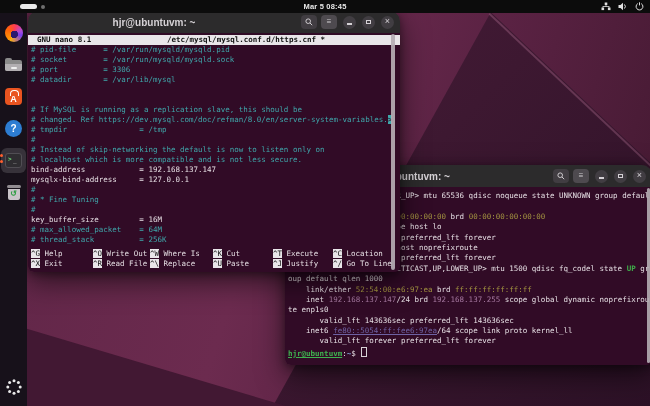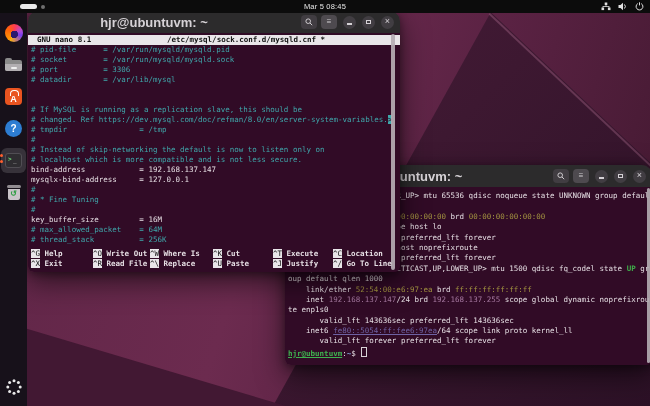--- a/index.html
+++ b/index.html
@@ -17,21 +17,21 @@
   .wp-dark-bl{position:absolute;inset:0;background:#421833;
     clip-path:polygon(0 79%,44% 100%,0 100%);}
 
   
   .topbar{position:absolute;left:0;top:0;width:650px;height:13px;background:#0c0c0c;
     z-index:40;display:flex;align-items:center;}
   .ws{position:absolute;left:20px;top:0;height:13px;display:flex;align-items:center;gap:4px;}
   .ws .pill{width:17px;height:5px;border-radius:3px;background:#e9e9e9;display:inline-block;}
   .ws .dot{width:4px;height:4px;border-radius:50%;background:#6f6f6f;display:inline-block;}
   .clock{position:absolute;left:0;right:0;text-align:center;color:#e8e8e8;
-    font-size:7.5px;font-weight:normal;letter-spacing:.2px;}
+    font-size:7.5px;font-weight:bold;letter-spacing:.2px;}
   .status{position:absolute;right:6px;top:0;height:13px;display:flex;align-items:center;gap:7px;}
   .status svg{display:block;}
 
   
   .dock{position:absolute;left:0;top:13px;width:27px;height:393px;background:#17111a;
     z-index:35;display:flex;flex-direction:column;align-items:center;padding-top:7px;box-sizing:border-box;}
   .dock-item{position:relative;width:25px;height:25px;display:flex;align-items:center;
     justify-content:center;margin-bottom:7px;border-radius:6px;}
   .dock-item.active{background:rgba(255,255,255,.14);}
   .run-dots{position:absolute;left:-1px;top:6px;display:flex;flex-direction:column;gap:3px;}
@@ -64,21 +64,21 @@
     border-radius:0 0 2px 2px;display:flex;align-items:center;justify-content:center;}
   .icon-trash .body span{color:#2f9e44;font-size:8px;line-height:8px;font-weight:bold;}
   .icon-apps{display:block;}
 
   
   .window{position:absolute;border-radius:10px 10px 6px 6px;
     box-shadow:0 10px 28px rgba(0,0,0,.55),0 2px 8px rgba(0,0,0,.4);}
   .titlebar{position:relative;height:22px;background:#2c2b2c;border-radius:10px 10px 0 0;
     display:flex;align-items:center;}
   .titlebar .title{position:absolute;left:0;right:120px;text-align:center;color:#d6d2d6;
-    font-size:13px;font-weight:bold;}
+    font-size:10px;font-weight:bold;}
   .tb-buttons{position:absolute;right:6px;display:flex;align-items:center;gap:4px;}
   .tb-sq{width:16px;height:14px;border-radius:4px;background:#413d42;display:flex;
     align-items:center;justify-content:center;color:#cfcbcf;}
   .tb-sq.menu{background:#4e4a4f;font-size:8px;line-height:8px;}
   .tb-circle{width:13px;height:13px;border-radius:50%;background:#413d42;display:flex;
     align-items:center;justify-content:center;color:#d5d1d5;margin-left:2px;}
   .glyph-min{width:5px;height:1.4px;background:#d5d1d5;margin-top:4px;}
   .glyph-max{width:4.5px;height:4.5px;border:1.1px solid #d5d1d5;box-sizing:border-box;}
   .glyph-close{font-size:9px;line-height:9px;margin-top:-1px;}
   .t-content{position:relative;background:#310b26;border-radius:0 0 6px 6px;overflow:hidden;
@@ -94,21 +94,21 @@
   #nano-lines{position:absolute;left:3px;top:12px;white-space:pre;font-size:7.5px;line-height:10px;}
   .nl{height:10px;color:#e6dfe4;}
   .nl.comment{color:#3fa7ab;}
   .nl .ovf{background:#3fa7ab;color:#310b26;}
   .nano-scrollbar{position:absolute;right:5px;top:1px;width:4px;height:236px;background:#b5aeb4;
     border-radius:2px;opacity:.92;}
   #nano-shortcuts{position:absolute;left:3px;bottom:3px;display:grid;
     grid-template-columns:62px 57px 63px 60px 60px 70px;grid-auto-rows:10px;
     font-size:7.5px;line-height:10px;white-space:pre;}
   .sc .key{background:#e9e6e9;color:#111;}
-  .sc .lbl{color:#e6dfe4;font-weight:bold;}
+  .sc .lbl{color:#e6dfe4;}
 
   
   #ip-win{left:285px;top:165px;width:367px;height:200px;z-index:10;}
   #ip-win .t-content{height:178px;}
   #ip-lines{position:absolute;left:3px;top:4px;white-space:pre;font-size:7.5px;line-height:10.4px;}
   .tl{height:10.4px;color:#e6dfe4;}
   .seg-fg{color:#e6dfe4;}
   .seg-mac{color:#a39440;}
   .seg-ip{color:#a678a0;}
   .seg-ip6{color:#6e62a3;text-decoration:underline;}
@@ -180,21 +180,21 @@
             <span class="glyph-max"></span>
           </div>
         <div class="tb-circle">
             <span class="glyph-close">×</span>
           </div>
       </div>
     </div>
     <div class="t-content">
       <div class="nano-header">
         <span class="nh-left">  GNU nano 8.1</span>
-        <span class="nh-center">/etc/mysql/sock.conf.d/mysqld.cnf *</span>
+        <span class="nh-center">/etc/mysql/mysql.conf.d/https.cnf *</span>
       </div>
       <div id="nano-lines"><div class="nl comment"># pid-file      = /var/run/mysqld/mysqld.pid</div><div class="nl comment"># socket        = /var/run/mysqld/mysqld.sock</div><div class="nl comment"># port          = 3306</div><div class="nl comment"># datadir       = /var/lib/mysql</div><div class="nl blank"> </div><div class="nl blank"> </div><div class="nl comment"># If MySQL is running as a replication slave, this should be</div><div class="nl comment"># changed. Ref https://dev.mysql.com/doc/refman/8.0/en/server-system-variables.<span class="ovf">&gt;</span></div><div class="nl comment"># tmpdir                = /tmp</div><div class="nl comment">#</div><div class="nl comment"># Instead of skip-networking the default is now to listen only on</div><div class="nl comment"># localhost which is more compatible and is not less secure.</div><div class="nl plain">bind-address            = 192.168.137.147</div><div class="nl plain">mysqlx-bind-address     = 127.0.0.1</div><div class="nl comment">#</div><div class="nl comment"># * Fine Tuning</div><div class="nl comment">#</div><div class="nl plain">key_buffer_size         = 16M</div><div class="nl comment"># max_allowed_packet    = 64M</div><div class="nl comment"># thread_stack          = 256K</div></div>
       <div class="nano-scrollbar"></div>
       <div id="nano-shortcuts"><div class="sc"><span class="key">^G</span><span class="lbl"> Help</span></div><div class="sc"><span class="key">^O</span><span class="lbl"> Write Out</span></div><div class="sc"><span class="key">^W</span><span class="lbl"> Where Is</span></div><div class="sc"><span class="key">^K</span><span class="lbl"> Cut</span></div><div class="sc"><span class="key">^T</span><span class="lbl"> Execute</span></div><div class="sc"><span class="key">^C</span><span class="lbl"> Location</span></div><div class="sc"><span class="key">^X</span><span class="lbl"> Exit</span></div><div class="sc"><span class="key">^R</span><span class="lbl"> Read File</span></div><div class="sc"><span class="key">^\</span><span class="lbl"> Replace</span></div><div class="sc"><span class="key">^U</span><span class="lbl"> Paste</span></div><div class="sc"><span class="key">^J</span><span class="lbl"> Justify</span></div><div class="sc"><span class="key">^/</span><span class="lbl"> Go To Line</span></div></div>
     </div>
   </div>
 
   <div class="topbar">
     <div class="ws">
       <span class="pill"></span>

